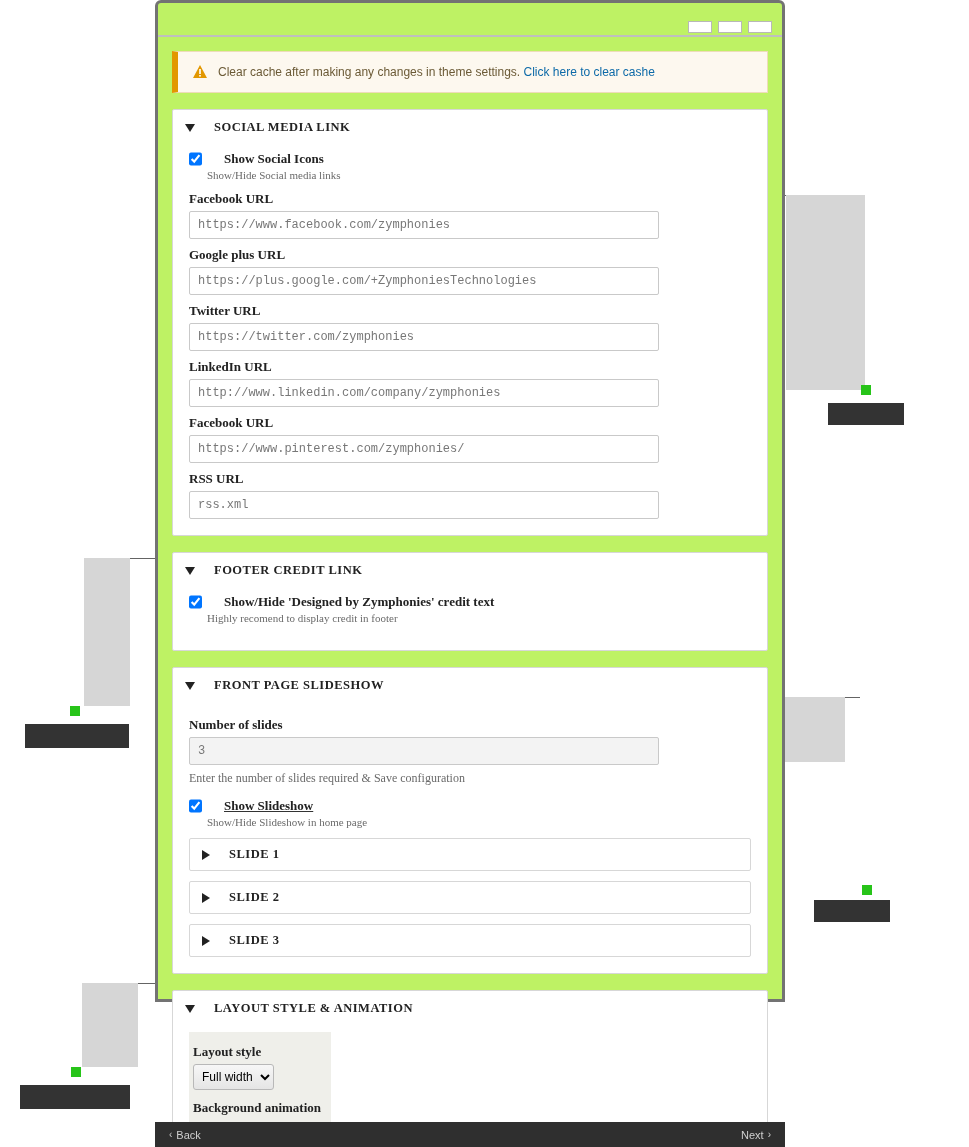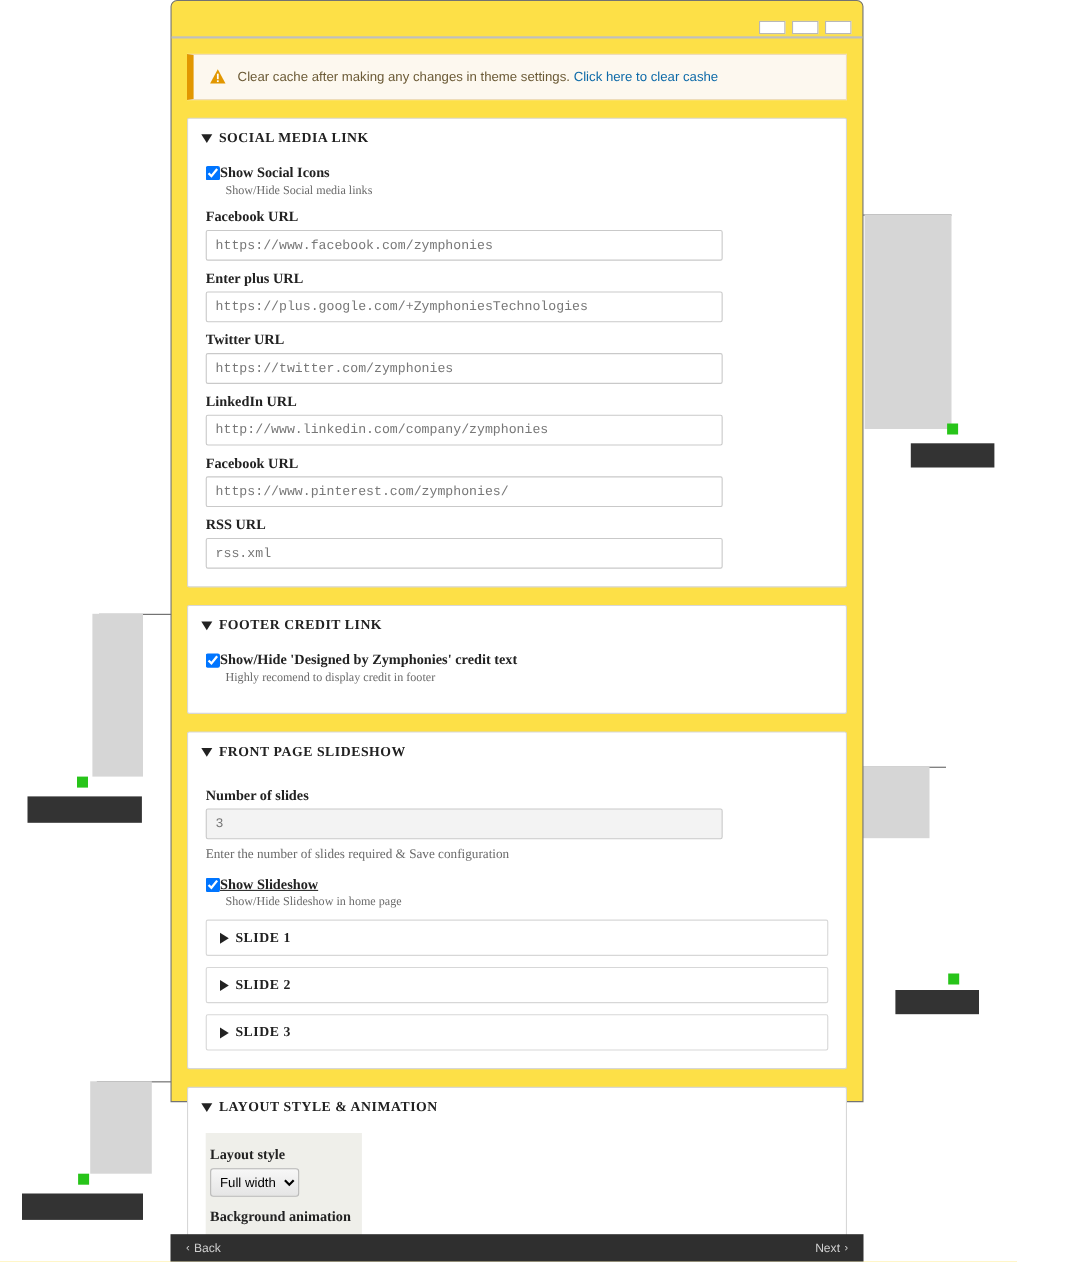--- a/index.html
+++ b/index.html
@@ -7,47 +7,47 @@
 
 
 .stage { position: relative; width: 969px; height: 1147px; }
 .ann-block { position: absolute; background: #d6d6d6; }
 .ann-bar   { position: absolute; background: #333; }
 .ann-dot   { position: absolute; width: 10px; height: 10px; background: #27c419; }
 .ann-line  { position: absolute; background: #646464; height: 1px; }
 
 .panel {
   position: absolute; left: 155px; top: 0; width: 630px; height: 1002px;
-  border: 1px solid #737373; border-radius: 6px 6px 0 0; background: #fde047;
+  border: 3px solid #737373; border-radius: 6px 6px 0 0; background: #bef264;
 }
 .panel-top { height: 34px; border-bottom: 2px solid #bfbfbf; position: relative; }
 .top-btns { position: absolute; right: 10px; top: 18px; display: flex; gap: 6px; }
 .top-btn  { width: 24px; height: 12px; border: 1px solid #b8b8b8; background: #fff; }
 
 .inner { padding: 14px 14px 8px 14px; }
 
 
 .alert {
   background: #fdf8ef; border: 1px solid #eedcb9; border-left: 6px solid #e29700;
   padding: 12px 14px; display: flex; align-items: center; gap: 10px;
   color: #6b5a36; margin-bottom: 16px;
 }
 .alert svg { flex: 0 0 auto; }
 .alert a { color: #0d6aa8; text-decoration: none; }
 
 
 .fs { border: 1px solid #d7d7d7; border-radius: 2px; margin-bottom: 16px; background: #fff; }
-.fs-head { padding: 10px 12px; display: flex; align-items: center; gap: 6px; cursor: pointer; }
+.fs-head { padding: 10px 12px; display: flex; align-items: center; gap: 19px; cursor: pointer; }
 .caret { width: 0; height: 0; }
 .caret.open  { border-left: 5px solid transparent; border-right: 5px solid transparent; border-top: 8px solid #222; }
 .caret.closed{ border-top: 5px solid transparent; border-bottom: 5px solid transparent; border-left: 8px solid #222; }
 .fs-title { font-family: Georgia, "Times New Roman", serif; font-weight: 700; letter-spacing: .5px; font-size: 12.5px; color: #222; text-transform: uppercase; }
 .fs-body { padding: 6px 16px 16px 16px; }
 
-.chk-row { display: flex; align-items: center; gap: 0; margin-bottom: 2px; }
+.chk-row { display: flex; gap: 22px; margin-bottom: 2px; }
 .chk-row label { font-family: Georgia,serif; font-weight: 600; font-size: 13px; color: #222; }
 .desc { font-family: Georgia,serif; color: #6a6a6a; font-size: 11px; margin-left: 18px; margin-bottom: 10px; }
 
 .fld-lbl { font-family: Georgia,serif; font-weight: 700; font-size: 13px; color: #222; margin-top: 8px; margin-bottom: 4px; }
 .text-in {
   width: 470px; padding: 6px 8px; border: 1px solid #c9c9c9; border-radius: 2px;
   font-family: "Courier New", monospace; font-size: 12px; color: #777;
 }
 .help { font-family: Georgia,serif; color: #6a6a6a; font-size: 12px; margin-top: 6px; }
 .note { font-family: Georgia,serif; color: #333; font-size: 13px; margin: 10px 0; }
@@ -131,21 +131,21 @@
         <div class="fs-body">
           <div class="chk-row">
             <input type="checkbox" checked="" style="">
             <label>Show Social Icons</label>
           </div>
           <div class="desc">Show/Hide Social media links</div>
 
           <div class="fld-lbl">Facebook URL</div>
           <input class="text-in" value="https://www.facebook.com/zymphonies" style="">
 
-          <div class="fld-lbl">Enter plus URL</div>
+          <div class="fld-lbl">Google plus URL</div>
           <input class="text-in" value="https://plus.google.com/+ZymphoniesTechnologies" style="">
 
           <div class="fld-lbl">Twitter URL</div>
           <input class="text-in" value="https://twitter.com/zymphonies" style="">
 
           <div class="fld-lbl">LinkedIn URL</div>
           <input class="text-in" value="http://www.linkedin.com/company/zymphonies" style="">
 
           <div class="fld-lbl">Facebook URL</div>
           <input class="text-in" value="https://www.pinterest.com/zymphonies/" style="">

